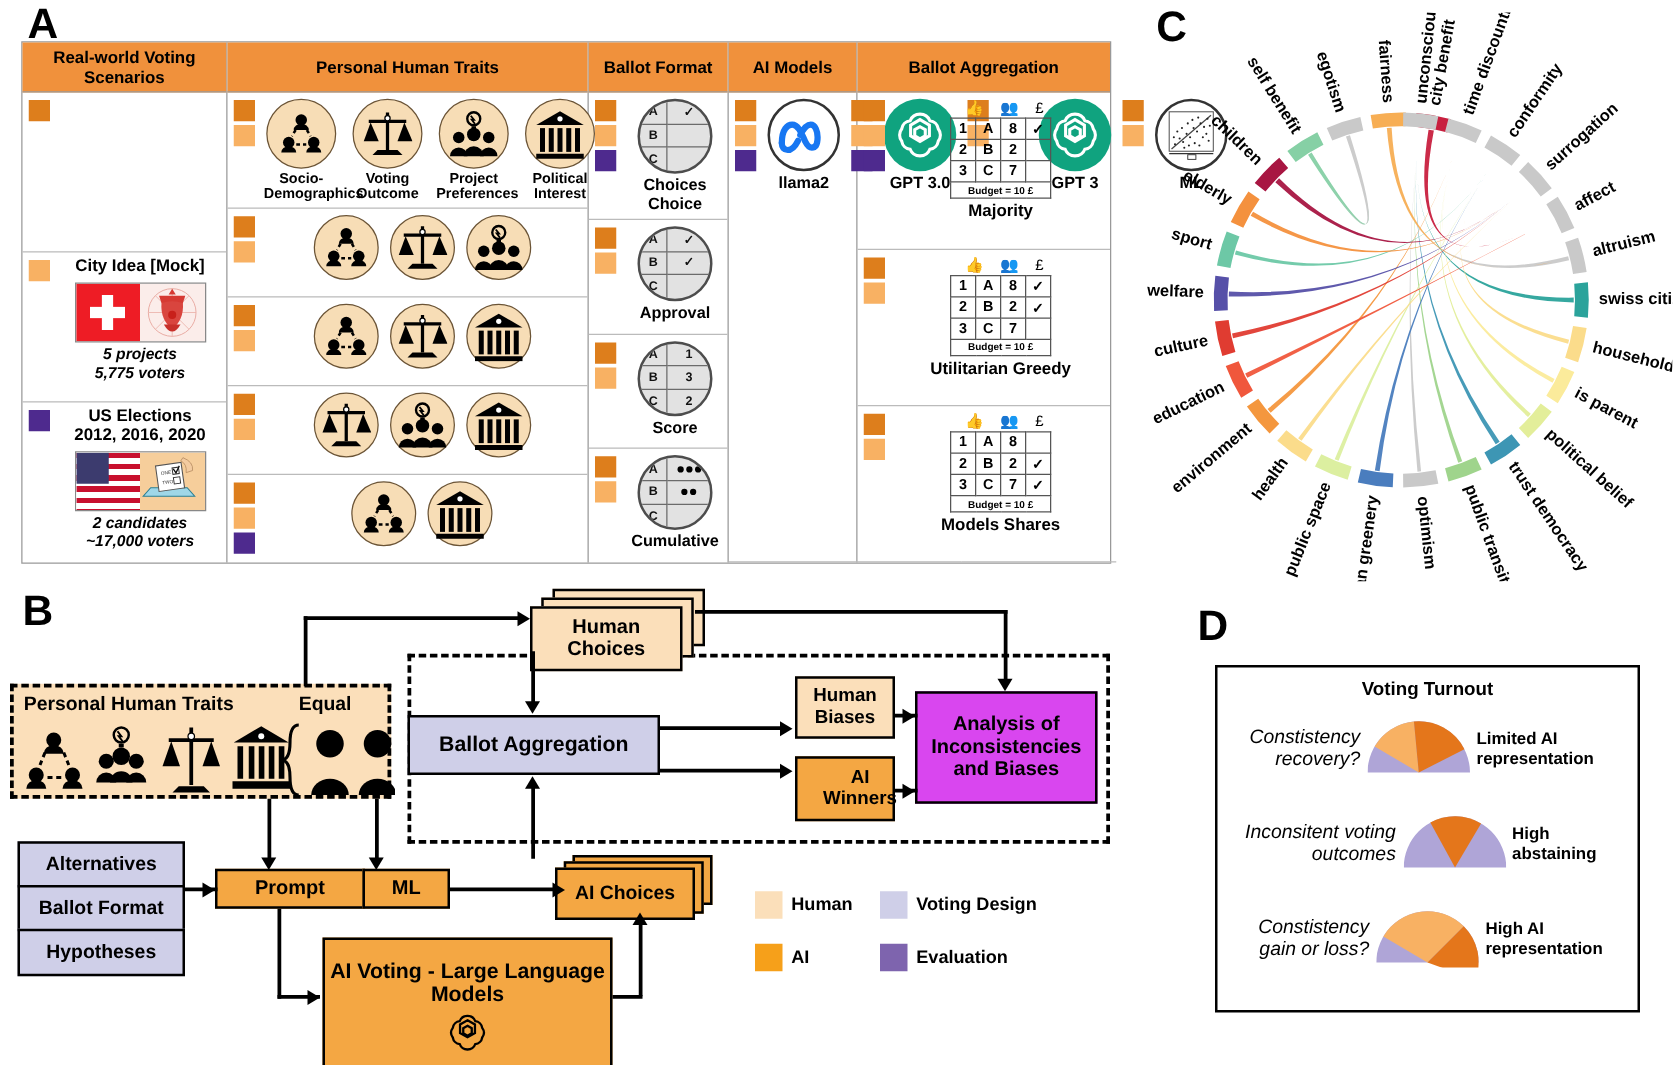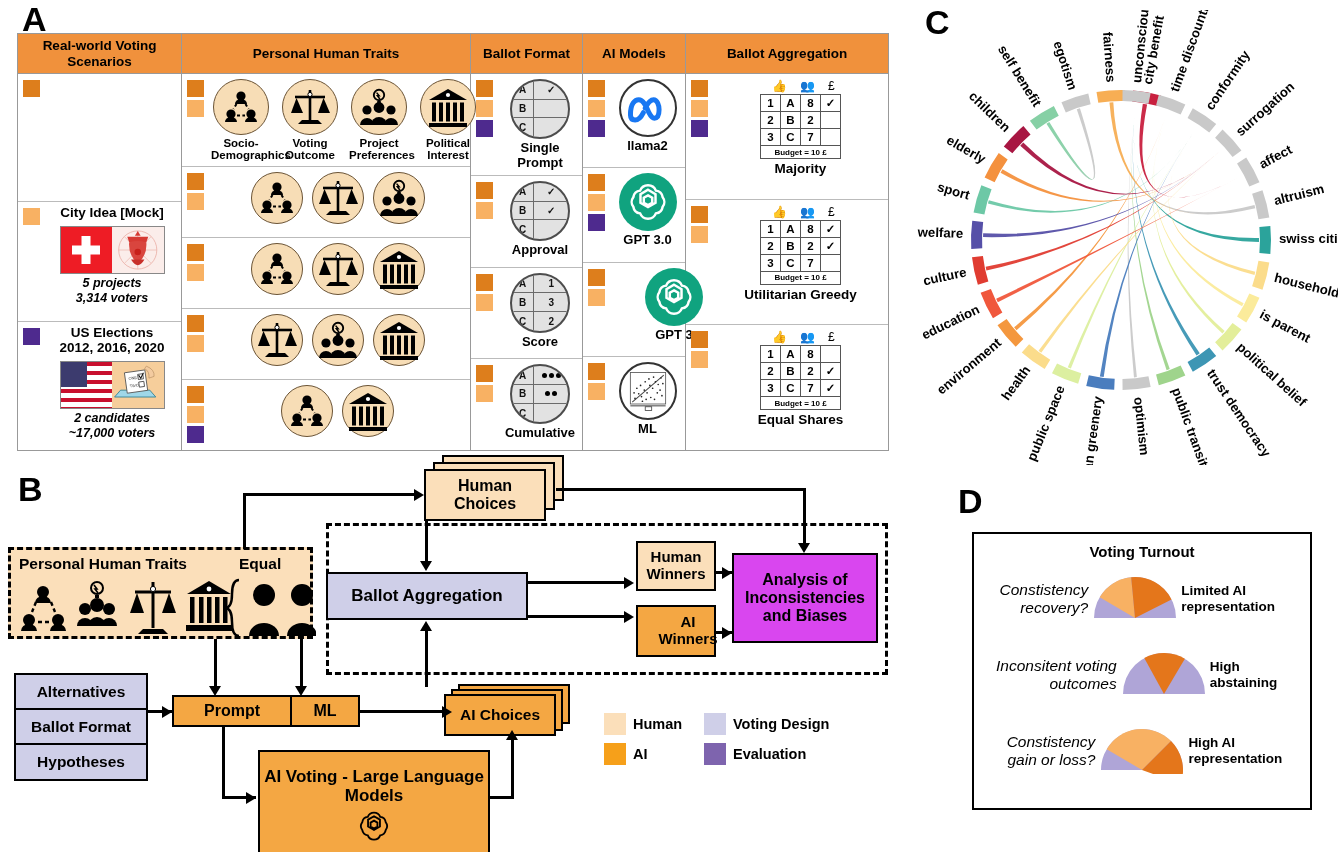--- a/index.html
+++ b/index.html
@@ -95,21 +95,21 @@
   .traitsbox { position:absolute; background:#FBDFBA; border:3px dashed #000; }
   .stackdoc { position:absolute; }
   .stackdoc .sheet { position:absolute; background:#FBDFBA; border:2.5px solid #000; }
   .stackdoc.ai .sheet { background:#F4A743; }
   .arrow { position:absolute; background:#000; }
   .ahead { position:absolute; width:0; height:0; }
   .ahead.down { border-left:6px solid transparent; border-right:6px solid transparent; border-top:10px solid #000; }
   .ahead.up { border-left:6px solid transparent; border-right:6px solid transparent; border-bottom:10px solid #000; }
   .ahead.right { border-top:6px solid transparent; border-bottom:6px solid transparent; border-left:10px solid #000; }
   .legendB { position:absolute; left:604px; top:718px; display:grid;
-             grid-template-columns:22px 64px 22px 110px; gap:8px 7px; align-items:center; }
+             grid-template-columns:22px 64px 22px 110px; gap:20px 7px; align-items:center; }
   .lsw { width:22px; height:22px; }
   .ltxt { font-size:14.5px; font-weight:bold; }
 
   
   #panelC { position:absolute; left:905px; top:10px; width:433px; height:455px; }
 
   
   #panelD { position:absolute; left:955px; top:480px; width:370px; height:360px; }
   #dbox { position:absolute; left:17px; top:52px; width:340px; height:278px; border:2.5px solid #000; background:#fff; }
   .dtitle { text-align:center; font-weight:bold; font-size:15px; margin-top:9px; }
@@ -144,21 +144,21 @@
                   <circle cx="27" cy="24" r="20" fill="none" stroke="#E8A9A1" stroke-width="0.8"></circle>
                   <path d="M7 24 h40 M27 4 v40 M13 10 L41 38 M41 10 L13 38" stroke="#EBB2A9" stroke-width="0.7"></path>
                   <path d="M16 10 h22 l-2 6 H18z" fill="#D63A33"></path>
                   <path d="M27 4 l3 5 h-6z" fill="#D63A33"></path>
                   <path d="M18 16 q9 -3 18 0 q1 14 -9 22 q-10 -8 -9 -22z" fill="#D9453E"></path>
                   <circle cx="27" cy="26" r="3.4" fill="#C8201A"></circle>
                   <path d="M20 34 q7 12 14 0" fill="#C8302A"></path>
                 </svg></div>
             </div>
             <div class="scn-sub">5 projects</div>
-            <div class="scn-sub">3,314 voters</div>
+            <div class="scn-sub">5,775 voters</div>
           </div>
         </div>
         <div class="rowA" style="height:34%;">
           <div class="swstack">
             <div class="sw purple"></div>
           </div>
           <div class="scn">
             <div class="scn-title">US Elections</div>
             <div class="scn-title">2012, 2016, 2020</div>
             <div class="scn-pic">
@@ -480,21 +480,21 @@
               <div class="bfcircle">
                 <div class="bfgrid">
                   <div>A</div>
                   <div>✓</div>
                   <div>B</div>
                   <div></div>
                   <div>C</div>
                   <div></div>
                 </div>
               </div>
-              <div class="bflabel">Single Prompt</div>
+              <div class="bflabel">Choices Choice</div>
             </div>
           </div>
         </div>
         <div class="rowA" style="flex:1;">
           <div class="swstack">
             <div class="sw dark"></div>
             <div class="sw light"></div>
           </div>
           <div class="cellcol">
             <div class="bf">
@@ -563,21 +563,21 @@
               </div>
               <div class="bflabel">Cumulative</div>
             </div>
           </div>
         </div>
       </div>
   </div>
 
   <div class="colA" style="width:103px;">
     <div class="colA-head">AI Models</div>
-    <div id="mdl-rows" style="flex:1; display:flex; flex-direction:column;">
+    <div id="mdl-rows" style="flex:1; display:flex; flex-direction:row;">
         <div class="rowA" style="flex:1;">
           <div class="swstack">
             <div class="sw dark"></div>
             <div class="sw light"></div>
             <div class="sw purple"></div>
           </div>
           <div class="cellcol">
             <div class="bf">
               <div class="mcircle white">
                 <svg viewBox="0 0 52 34" width="48" height="32">
@@ -793,21 +793,21 @@
                   <td>3</td>
                   <td>C</td>
                   <td>7</td>
                   <td>✓</td>
                 </tr>
                 <tr>
                   <td class="budget" colspan="4">Budget = 10 £</td>
                 </tr>
               </tbody>
             </table>
-            <div class="agglabel">Equal Shares</div>
+            <div class="agglabel">Models Shares</div>
           </div>
         </div>
       </div>
   </div>
 </div>
 
 <div class="panel-letter" style="left:18px;top:472px;">B</div>
 <div id="panelB">
 
   <div class="dashbox" style="left:326px; top:68px; width:562px; height:152px;"></div>
@@ -863,34 +863,34 @@
 
       <g fill="#000" transform="translate(238,4)">
         <circle cx="15" cy="13" r="11"></circle>
           <path d="M0 54a15 13 0 0130 0z"></path>
         <circle cx="53" cy="13" r="11"></circle>
           <path d="M38 54a15 13 0 0130 0z"></path>
       </g>
     </svg>
   </div>
 
-  <div class="stackdoc" style="left:424px; top:0px; width:142px; height:68px;">
+  <div class="stackdoc" style="left:424px; top:16px; width:142px; height:68px;">
     <div class="sheet" style="left:18px;top:0;width:122px;height:46px;"></div>
     <div class="sheet" style="left:9px;top:7px;width:122px;height:48px;"></div>
     <div class="sheet" style="left:0;top:14px;width:122px;height:52px; display:flex;align-items:center;justify-content:center;">
       <span style="font-weight:bold;font-size:16px;text-align:center;line-height:1.1;">Human Choices</span>
     </div>
   </div>
 
   <div class="bnode c-design" style="left:326px; top:117px; width:202px; height:48px; font-size:17px;">
     <span>Ballot Aggregation</span>
   </div>
 
   <div class="bnode c-human" style="left:636px; top:86px; width:80px; height:50px; font-size:15px;">
-    <span>Human Winners</span>
+    <span>Human Biases</span>
   </div>
 
   <div class="bnode c-ai" style="left:636px; top:150px; width:80px; height:52px; font-size:15px;padding-left:24px;">
     <span>AI Winners</span>
   </div>
 
   <div class="bnode c-eval" style="left:732px; top:98px; width:146px; height:90px; font-size:16px; color:#000;">
     <span>Analysis of Inconsistencies and Biases</span>
   </div>
 

